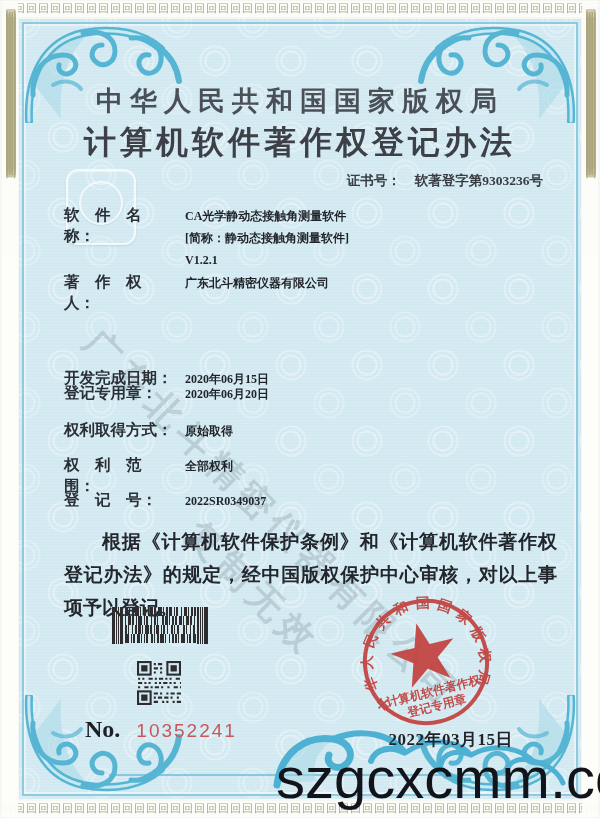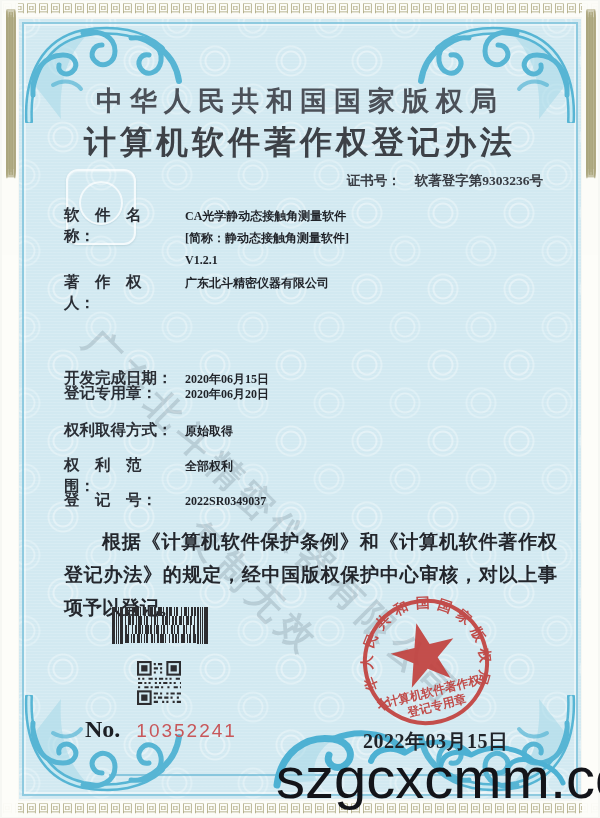--- a/index.html
+++ b/index.html
@@ -115,22 +115,22 @@
   .qrcode{position:absolute;left:118px;top:642px;z-index:4;}
 
   
   .serial{position:absolute;left:66px;top:697px;z-index:4;}
   .serial .no{font-size:24px;color:#1c1f24;font-weight:600;}
   .serial .num{font-size:19px;color:#c8575a;margin-left:16px;letter-spacing:2px;font-family:"Liberation Sans",sans-serif;}
 
   
   .seal{position:absolute;left:336px;top:572px;z-index:5;}
   .issue-date{
-    position:absolute;left:344px;top:709px;width:150px;text-align:left;z-index:4;
-    font-size:20px;font-weight:bold;color:#1f2329;letter-spacing:.5px;
+    position:absolute;left:344px;top:709px;width:150px;text-align:right;z-index:4;
+    font-size:17px;font-weight:bold;color:#1f2329;letter-spacing:.5px;
   }
 
   
   .overlay-url{
     position:absolute;left:276px;top:744px;z-index:10;white-space:nowrap;
     font-family:"Liberation Sans","DejaVu Sans",sans-serif;
     font-size:58px;color:#131419;letter-spacing:0;
   }
 </style>
 </head>

